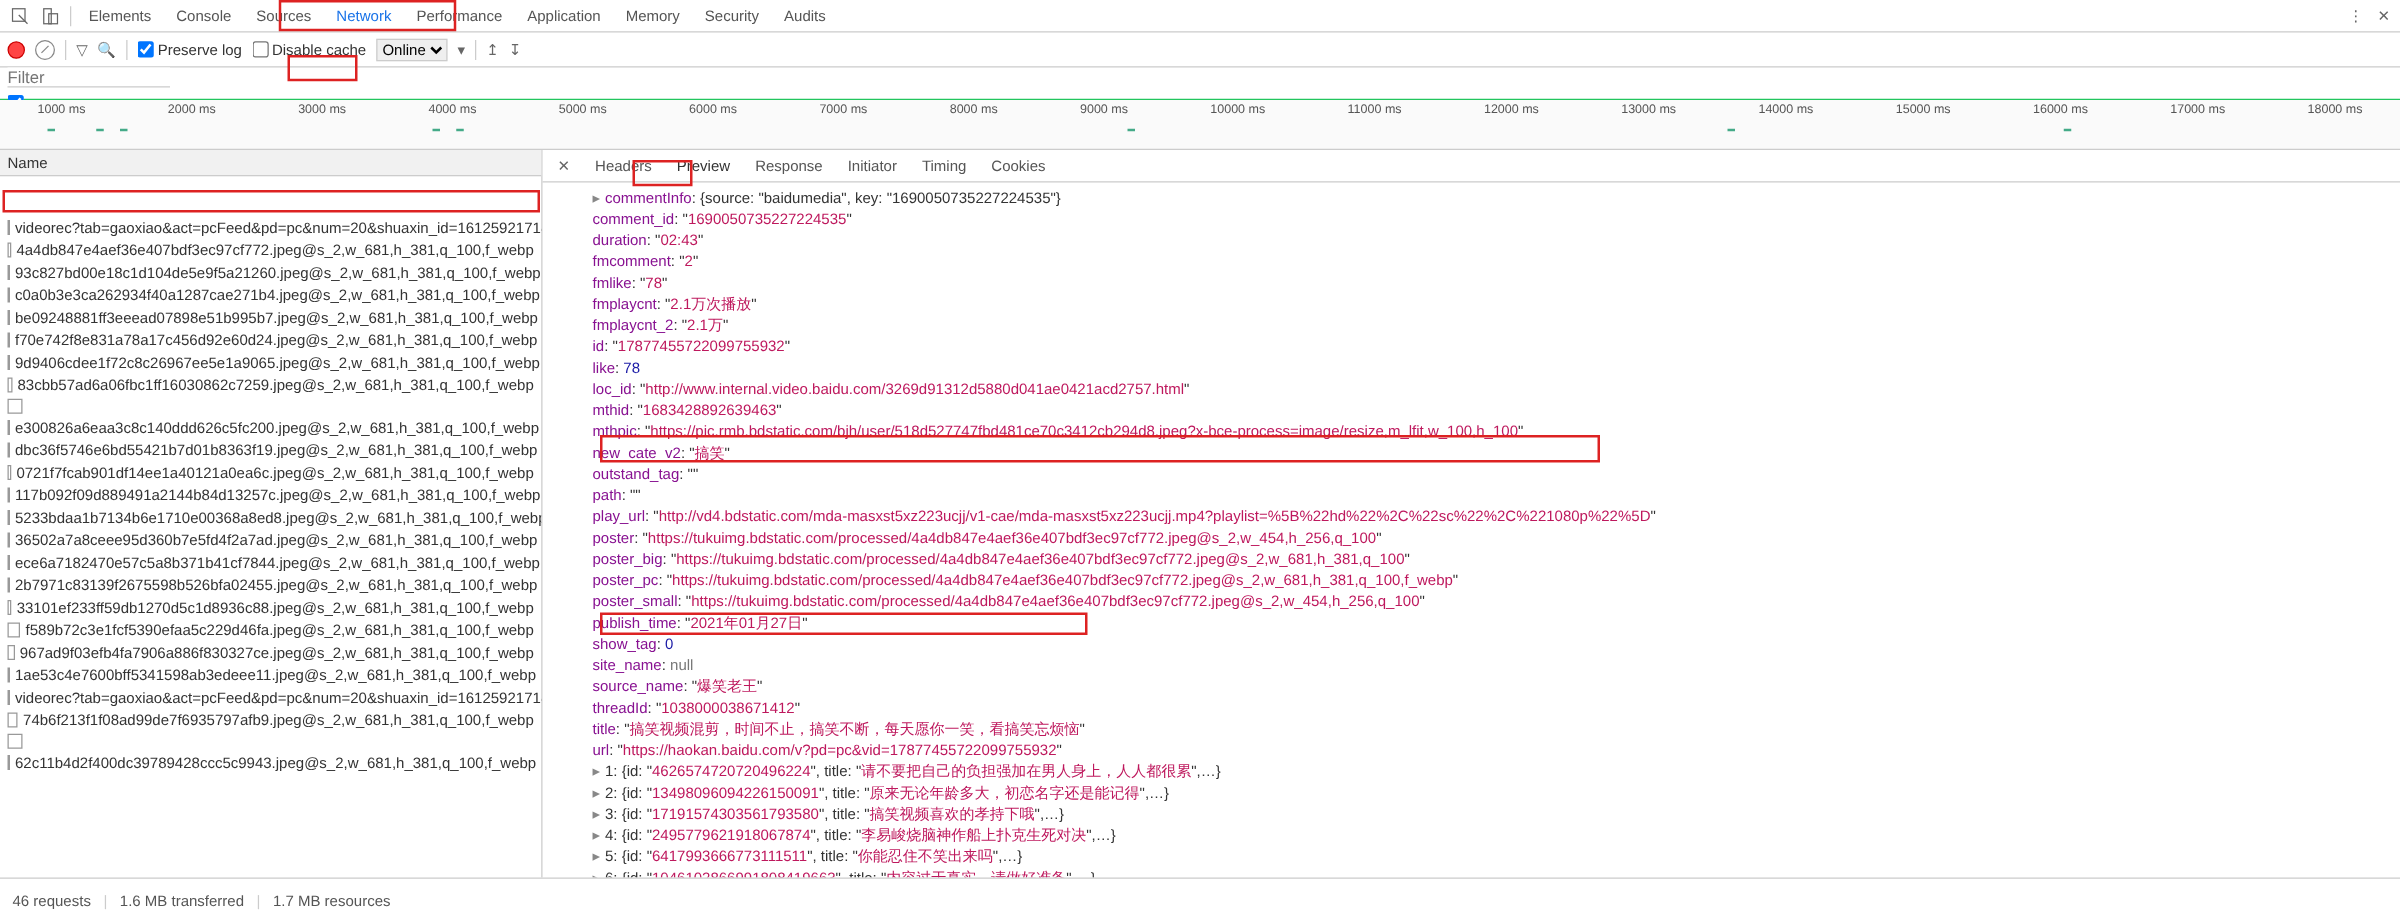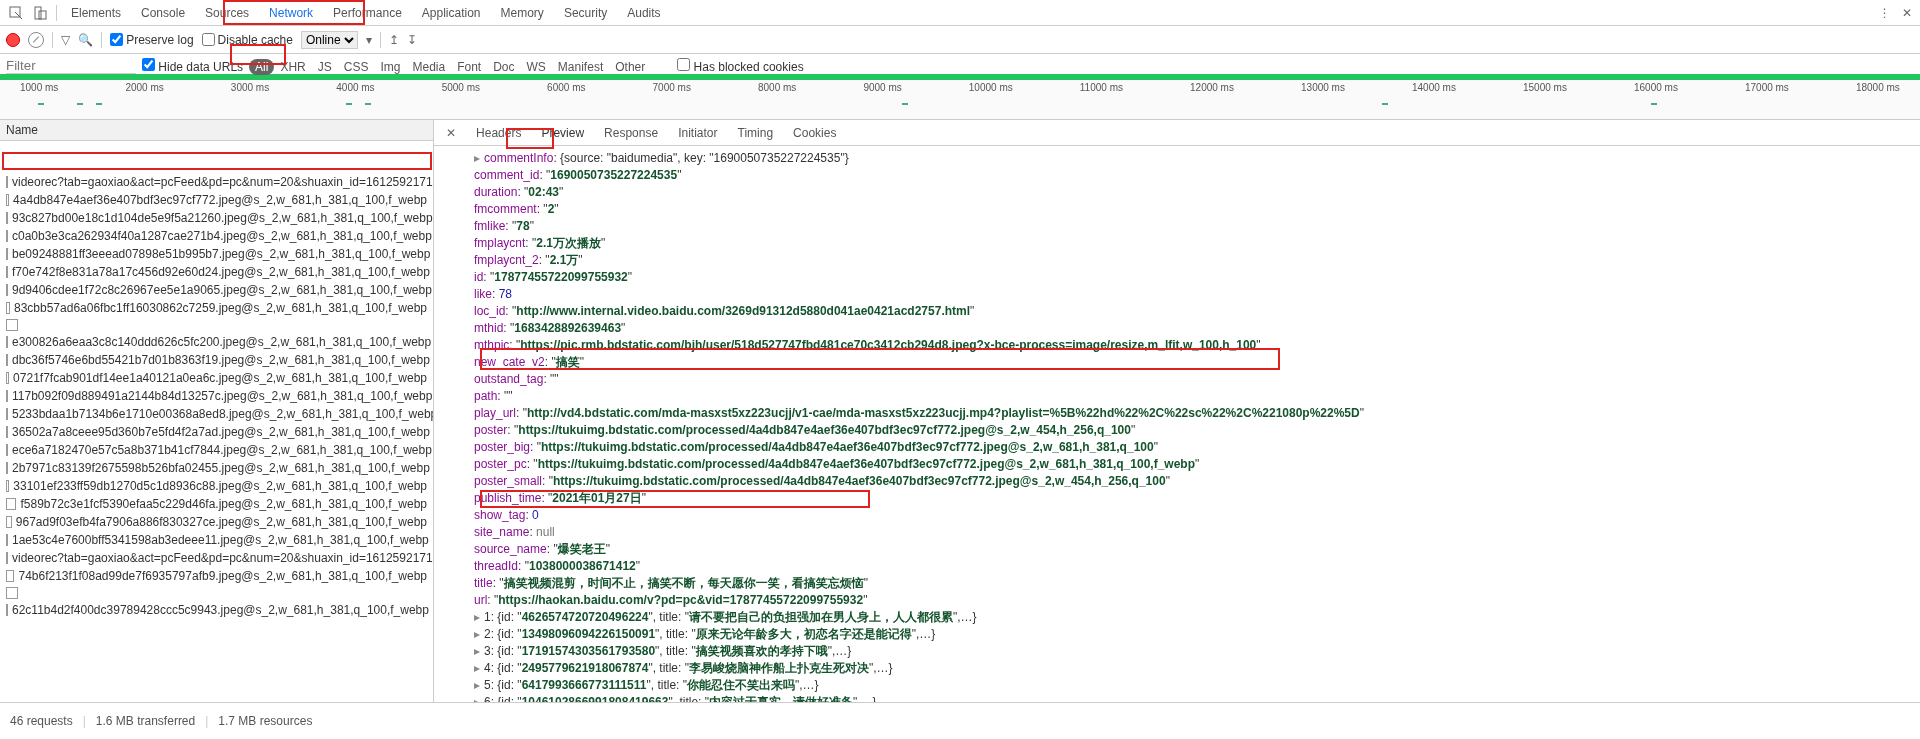--- a/index.html
+++ b/index.html
@@ -14,48 +14,48 @@
 
 .toolbar { display: flex; align-items: center; height: 28px; border-bottom: 1px solid #ccc; padding: 0 6px; gap: 8px; }
 .rec-btn { width: 14px; height: 14px; border-radius: 50%; background: #f44; border: 1px solid #c00; }
 .clear-btn { width: 16px; height: 16px; border: 1px solid #888; border-radius: 50%; position: relative; }
 .clear-btn::after { content: ""; position: absolute; left: 3px; top: 6px; width: 8px; height: 1px; background: #888; transform: rotate(-45deg); }
 .toolbar .sep { width: 1px; height: 16px; background: #ccc; }
 .toolbar .ico { color: #666; }
 .toolbar label { display: flex; align-items: center; gap: 3px; color: #333; }
 .toolbar select { border: 1px solid #ccc; font-size: 12px; height: 18px; }
 
-.filter-row { display: flex; align-items: flex-end; height: 26px; border-bottom: 6px solid #22c55e; padding: 0 6px; gap: 6px; }
+.filter-row { display: flex; align-items: flex-start; height: 26px; border-bottom: 1px solid #22c55e; padding: 0 6px; gap: 6px; flex-direction: column; }
 .filter-row .filter-input { width: 130px; border: none; border-bottom: 1px solid #ccc; }
 .filter-type { padding: 1px 6px; color: #555; cursor: pointer; }
 .filter-type.sel { background: #666; color: #fff; border-radius: 8px; }
 
 .timeline { height: 40px; border-bottom: 1px solid #ccc; position: relative; background: #fafafa; }
-.timeline .ticks { display: flex; justify-content: space-between; padding: 2px 20px; font-size: 10px; color: #555; align-items: center; }
+.timeline .ticks { display: flex; justify-content: space-between; padding: 2px 30px; font-size: 10px; color: #555; align-items: center; }
 .timeline .marks { position: absolute; bottom: 8px; left: 0; right: 0; height: 8px; }
 .timeline .marks span { position: absolute; width: 6px; height: 2px; background: #4a8; }
 
 .main { display: flex; height: calc(739px - 26px - 28px - 26px - 40px - 22px); }
 .left-pane { width: 434px; border-right: 1px solid #ccc; display: flex; flex-direction: column; gap: 32px; }
 .left-pane .hdr { background: #f1f1f1; border-bottom: 1px solid #ccc; padding: 3px 6px; font-weight: 400; }
 .left-pane .list { flex: 1; overflow-y: auto; }
 .left-pane .row { padding: 2px 6px; white-space: nowrap; overflow: hidden; text-overflow: ellipsis; font-size: 12px; color: #333; display: flex; align-items: center; gap: 4px; }
 .left-pane .row .dot { width: 12px; height: 12px; border: 1px solid #999; display: inline-block; }
 
 .right-pane { flex: 1; display: flex; flex-direction: column; min-width: 0; }
 .detail-tabs { display: flex; align-items: center; height: 26px; border-bottom: 1px solid #ccc; padding: 0 4px; gap: 2px; }
 .detail-tabs .close { padding: 0 8px; color: #666; }
 .detail-tabs .dtab { padding: 3px 10px; color: #555; cursor: pointer; }
 .detail-tabs .dtab.active { color: #333; }
 
 .preview { flex: 1; overflow: auto; padding: 4px 10px; font-family: Menlo, Consolas, monospace; font-size: 12px; line-height: 17px; white-space: nowrap; }
 .preview .ln { display: block; }
 .preview .tri { display: inline-block; width: 10px; color: #888; }
 .key { color: #881191; }
-.str { color: #14532d; font-weight: bold; }
+.str { color: #be185d; }
 .num { color: #1a1aa6; }
 .null { color: #777; }
 .ind1 { padding-left: 30px; }
 
 .status-bar { position: absolute; bottom: 0; left: 0; right: 0; height: 37px; border-top: 1px solid #ccc; display: flex; align-items: center; padding: 0 10px; gap: 10px; color: #555; background: #fff; }
 .status-bar .sep { color: #ccc; }
 
 .hl-box-tabs { position: absolute; top: 0; left: 223px; width: 142px; height: 25px; border: 2px solid #d22; pointer-events: none; }
 .hl-box-types { position: absolute; top: 44px; left: 230px; width: 56px; height: 21px; border: 2px solid #d22; pointer-events: none; }
 .hl-box-preview { position: absolute; top: 128px; left: 506px; width: 48px; height: 21px; border: 2px solid #d22; pointer-events: none; }

